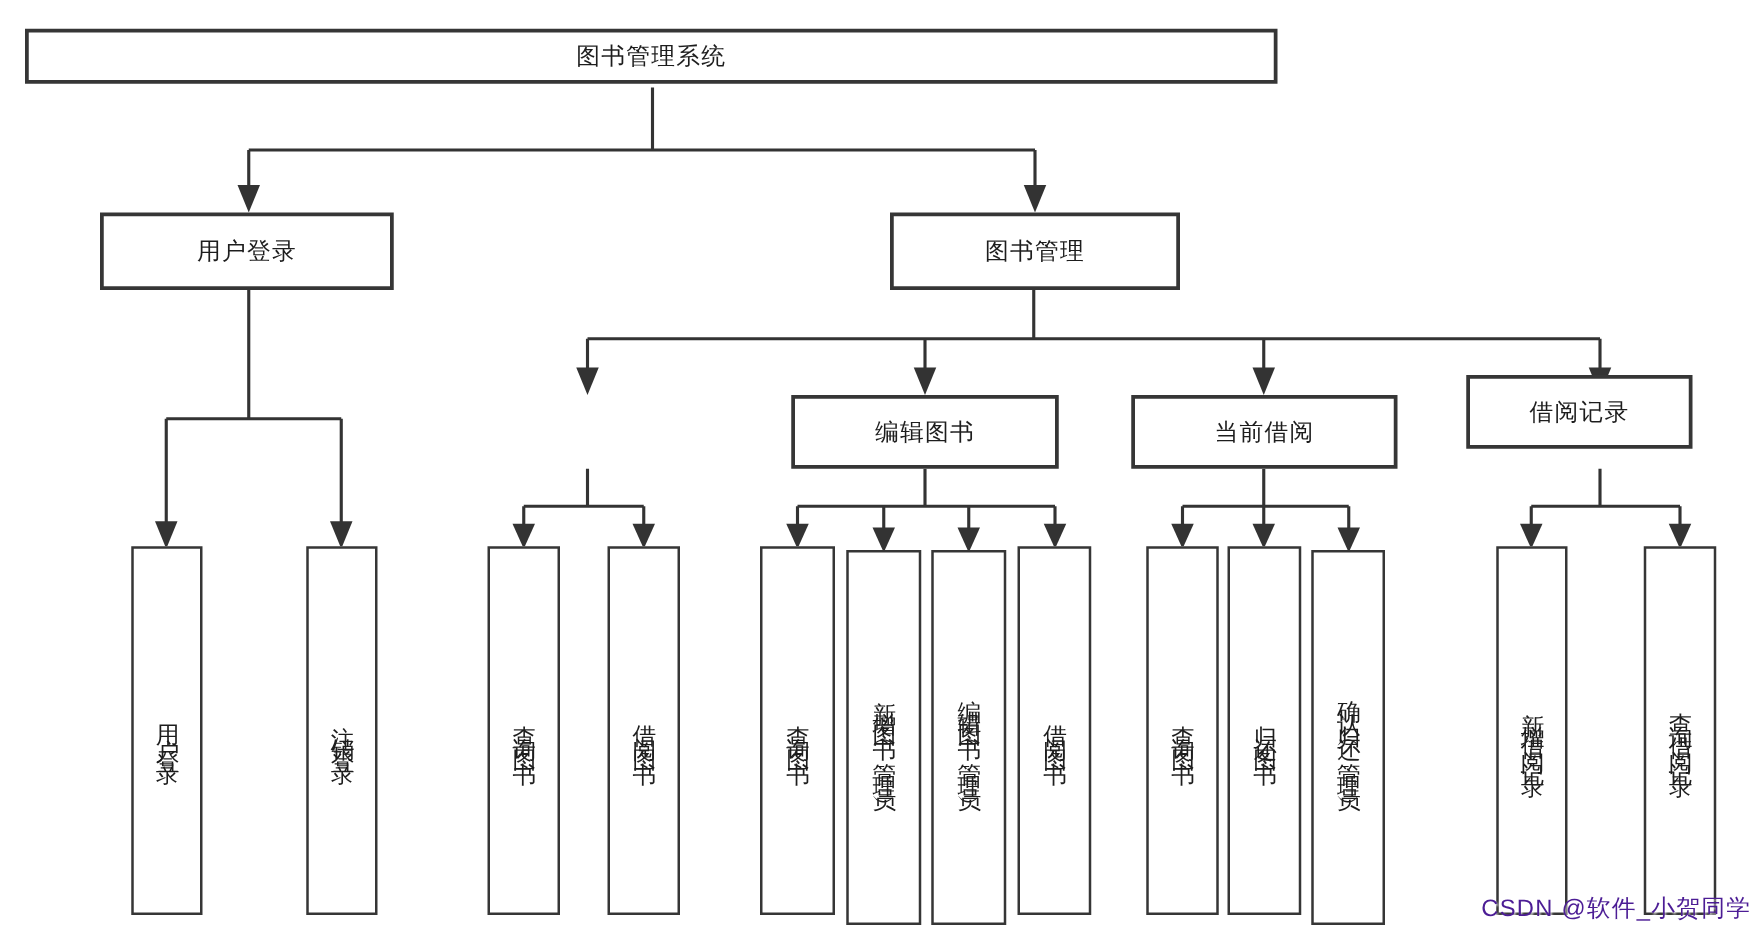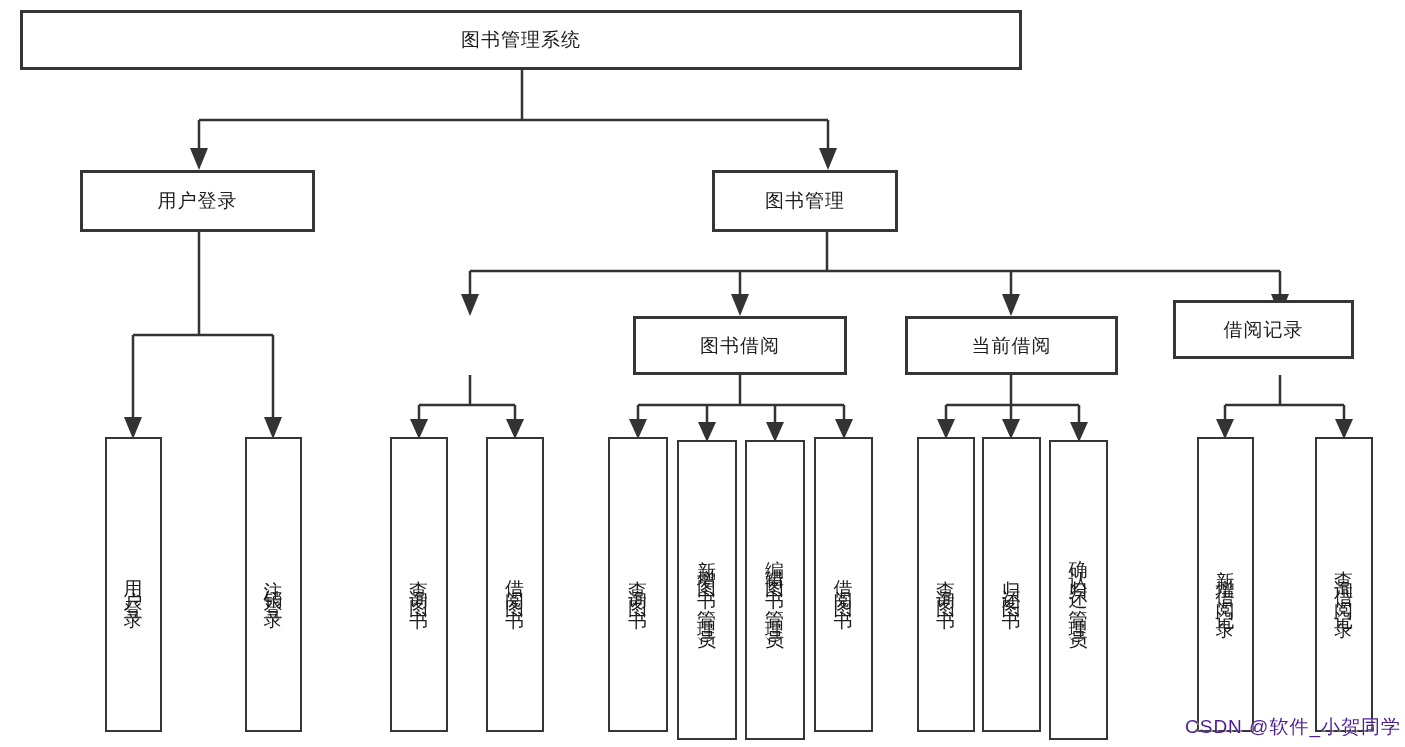--- a/index.html
+++ b/index.html
@@ -85,33 +85,33 @@
     <path d="M1011 375 V405 M946 405 H1079 M946 405 V421 M1011 405 V421 M1079 405 V424"></path>
     <polygon points="937,419 955,419 946,439"></polygon>
     <polygon points="1002,419 1020,419 1011,439"></polygon>
     <polygon points="1070,422 1088,422 1079,442"></polygon>
 
     <path d="M1280 375 V405 M1225 405 H1344 M1225 405 V421 M1344 405 V421"></path>
     <polygon points="1216,419 1234,419 1225,439"></polygon>
     <polygon points="1335,419 1353,419 1344,439"></polygon>
   </svg>
 
-  <div class="box" style="left:20px;top:10px;width:1002px;height:60px">
+  <div class="box" style="left:20px;top:23px;width:1002px;height:44px">
     <span class="hlabel">图书管理系统</span>
   </div>
 
   <div class="box" style="left:80px;top:170px;width:235px;height:62px">
     <span class="hlabel">用户登录</span>
   </div>
-  <div class="box" style="left:712px;top:170px;width:186px;height:62px">
+  <div class="box" style="left:712px;top:170px;width:232px;height:62px">
     <span class="hlabel">图书管理</span>
   </div>
 
   <div class="box" style="left:633px;top:316px;width:214px;height:59px">
-    <span class="hlabel">图书借阅</span>
+    <span class="hlabel">编辑图书</span>
   </div>
   <div class="box" style="left:905px;top:316px;width:213px;height:59px">
     <span class="hlabel">当前借阅</span>
   </div>
   <div class="box" style="left:1173px;top:300px;width:181px;height:59px">
     <span class="hlabel">借阅记录</span>
   </div>
 
   <div class="box leaf" style="left:105px;top:437px;width:57px;height:295px">
     <span class="vlabel">用户登录</span>

